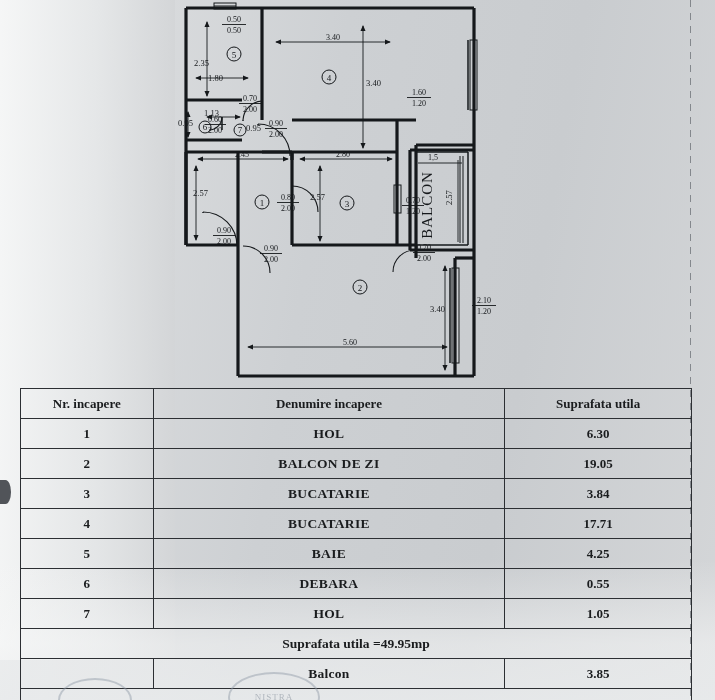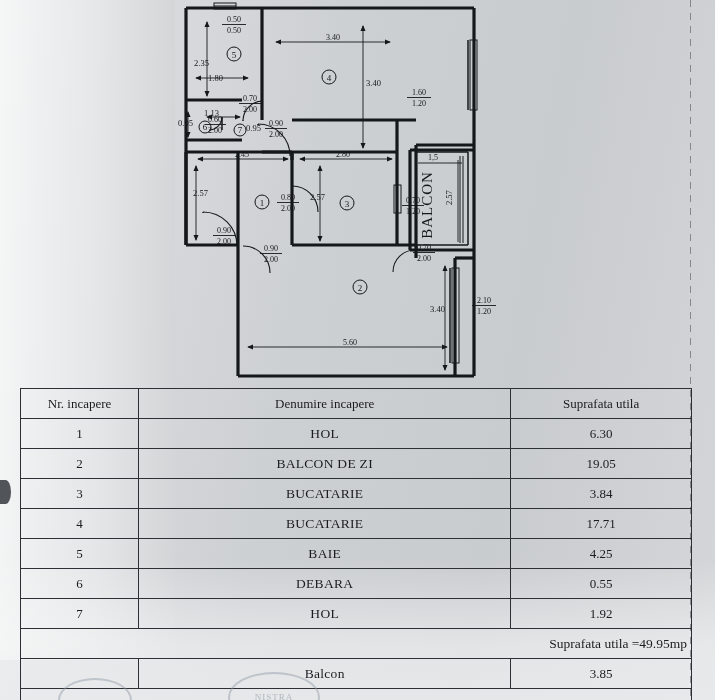--- a/index.html
+++ b/index.html
@@ -52,32 +52,32 @@
     width: 672px;
     border-collapse: collapse;
     font-family: "Liberation Serif", serif;
     font-size: 13px;
     color: #1a1c1e;
   }
   #schedule td, #schedule th {
     border: 1px solid #2c2f33;
     height: 29px;
     text-align: center;
-    font-weight: normal;
-    padding: 0 4px;
+    font-weight: bold;
+    padding: 0 16px;
     background: transparent;
   }
   #schedule .c-num   { width: 113px; }
   #schedule .c-name  { width: 380px; }
   #schedule .c-area  { width: 179px; }
   #schedule thead td { font-size: 13px; }
   #schedule .row-num { font-size: 13px; }
   #schedule .row-name{ font-size: 13.5px; letter-spacing: .3px; }
   #schedule .row-area{ font-size: 13px; text-align: center; }
-  #schedule .span-util { text-align:right; font-size: 13.5px; }
+  #schedule .span-util { text-align:center; font-size: 13.5px; }
   #schedule .blank-cell { }
   #schedule .total-row td {
     border-left: 1px solid #2c2f33;
     border-right: 1px solid #2c2f33;
     border-top: 1px solid #2c2f33;
     border-bottom: none;
     height: 32px;
   }
 
   .stamp {
@@ -365,21 +365,21 @@
       <td class="row-area">4.25</td>
     </tr>
     <tr>
       <td class="row-num">6</td>
       <td class="row-name">DEBARA</td>
       <td class="row-area">0.55</td>
     </tr>
     <tr>
       <td class="row-num">7</td>
       <td class="row-name">HOL</td>
-      <td class="row-area">1.92</td>
+      <td class="row-area">1.05</td>
     </tr>
     <tr>
       <td class="span-util" colspan="3">Suprafata utila  =49.95mp</td>
     </tr>
     <tr>
       <td class="row-num blank-cell"></td>
       <td class="row-name">Balcon</td>
       <td class="row-area">3.85</td>
     </tr>
     <tr class="total-row">

